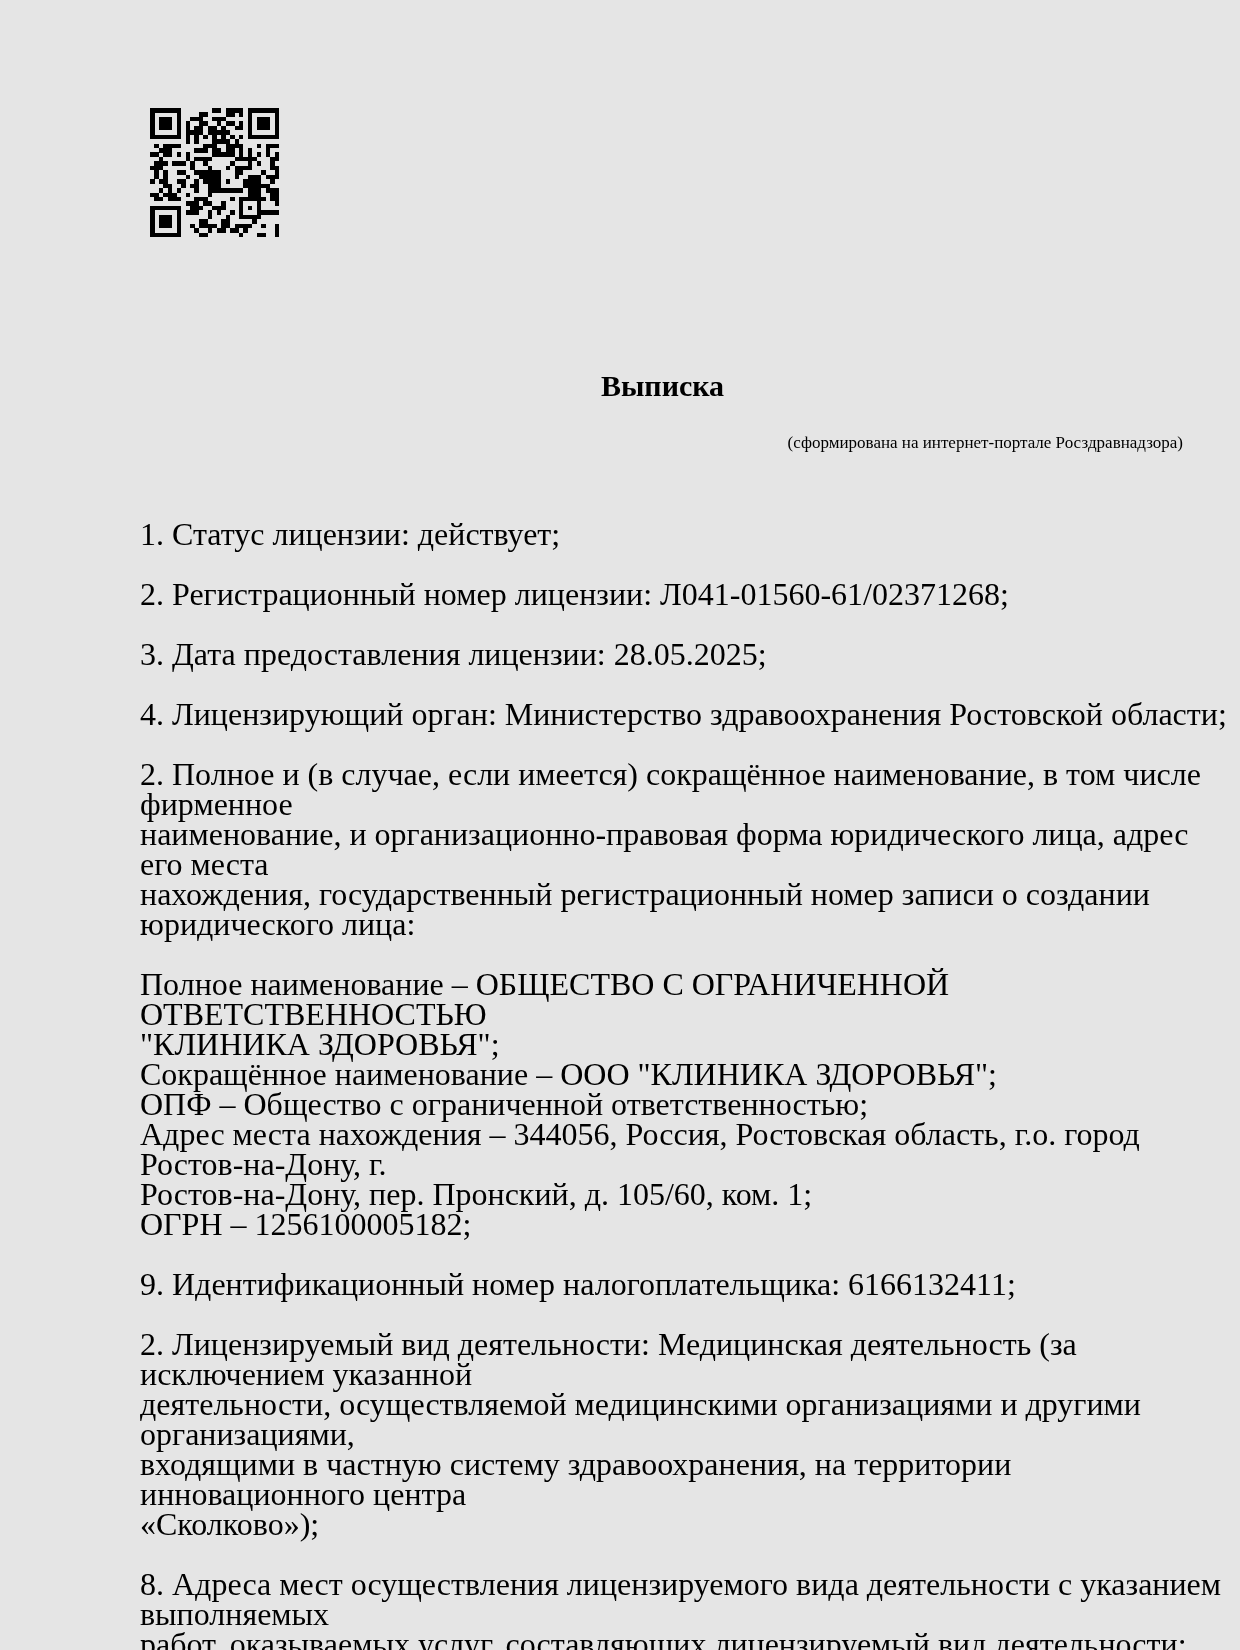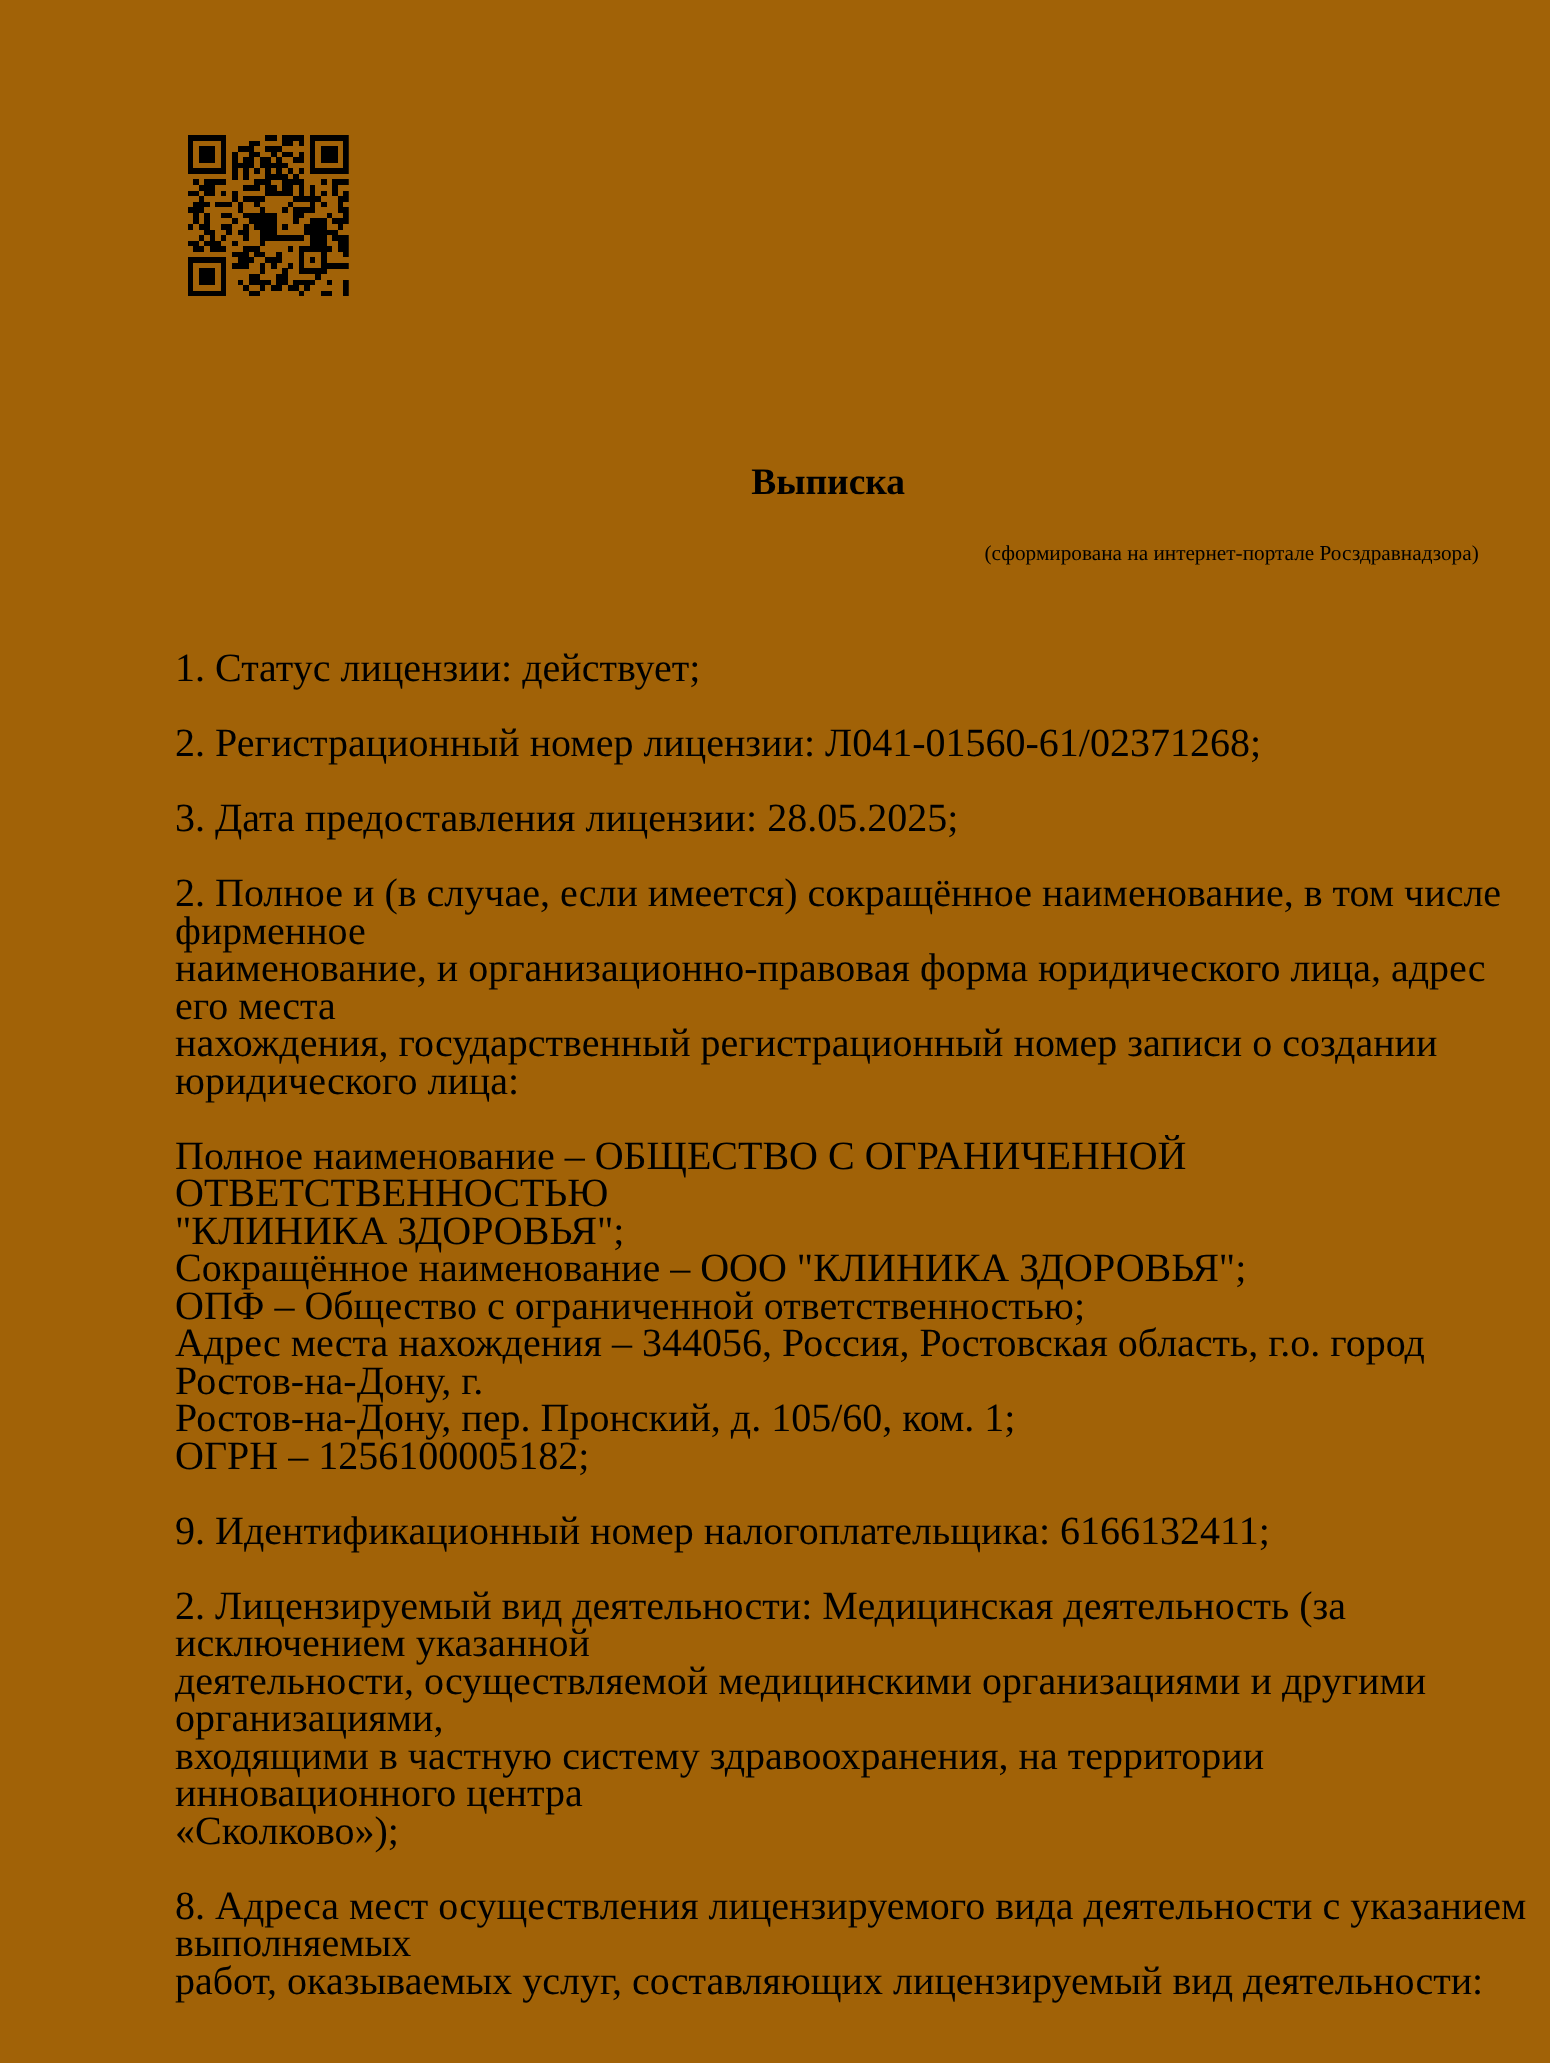--- a/index.html
+++ b/index.html
@@ -1,20 +1,20 @@
 <!DOCTYPE html>
 <html><head>
 <meta charset="utf-8">
 <style>
   html,body{margin:0;padding:0;background:#ffffff;}
   .page{
     position:relative;
     width:1240px;
     height:1650px;
-    background:#a16207;
+    background:#e5e5e5;
     color:#000000;
     font-family:"Liberation Serif","DejaVu Serif",serif;
     overflow:hidden;
   }
   .qr{
     position:absolute;
     left:150px;
     top:108px;
     width:129px;
     height:129px;
@@ -477,20 +477,21 @@
   <div class="title">
     <div>Выписка</div>
   </div>
 
   <div class="subtitle">(сформирована на интернет-портале Росздравнадзора)</div>
 
   <div class="doc-body">
     <p class="para">1. Статус лицензии: действует;</p>
     <p class="para">2. Регистрационный номер лицензии: Л041-01560-61/02371268;</p>
     <p class="para">3. Дата предоставления лицензии: 28.05.2025;</p>
+    <p class="para">4. Лицензирующий орган: Министерство здравоохранения Ростовской области;</p>
     <p class="para">2. Полное и (в случае, если имеется) сокращённое наименование, в том числе фирменное
 наименование, и организационно-правовая форма юридического лица, адрес его места
 нахождения, государственный регистрационный номер записи о создании юридического лица:</p>
     <p class="para">Полное наименование – ОБЩЕСТВО С ОГРАНИЧЕННОЙ ОТВЕТСТВЕННОСТЬЮ
 "КЛИНИКА ЗДОРОВЬЯ";
 Сокращённое наименование – ООО "КЛИНИКА ЗДОРОВЬЯ";
 ОПФ – Общество с ограниченной ответственностью;
 Адрес места нахождения – 344056, Россия, Ростовская область, г.о. город Ростов-на-Дону, г.
 Ростов-на-Дону, пер. Пронский, д. 105/60, ком. 1;
 ОГРН – 1256100005182;</p>

